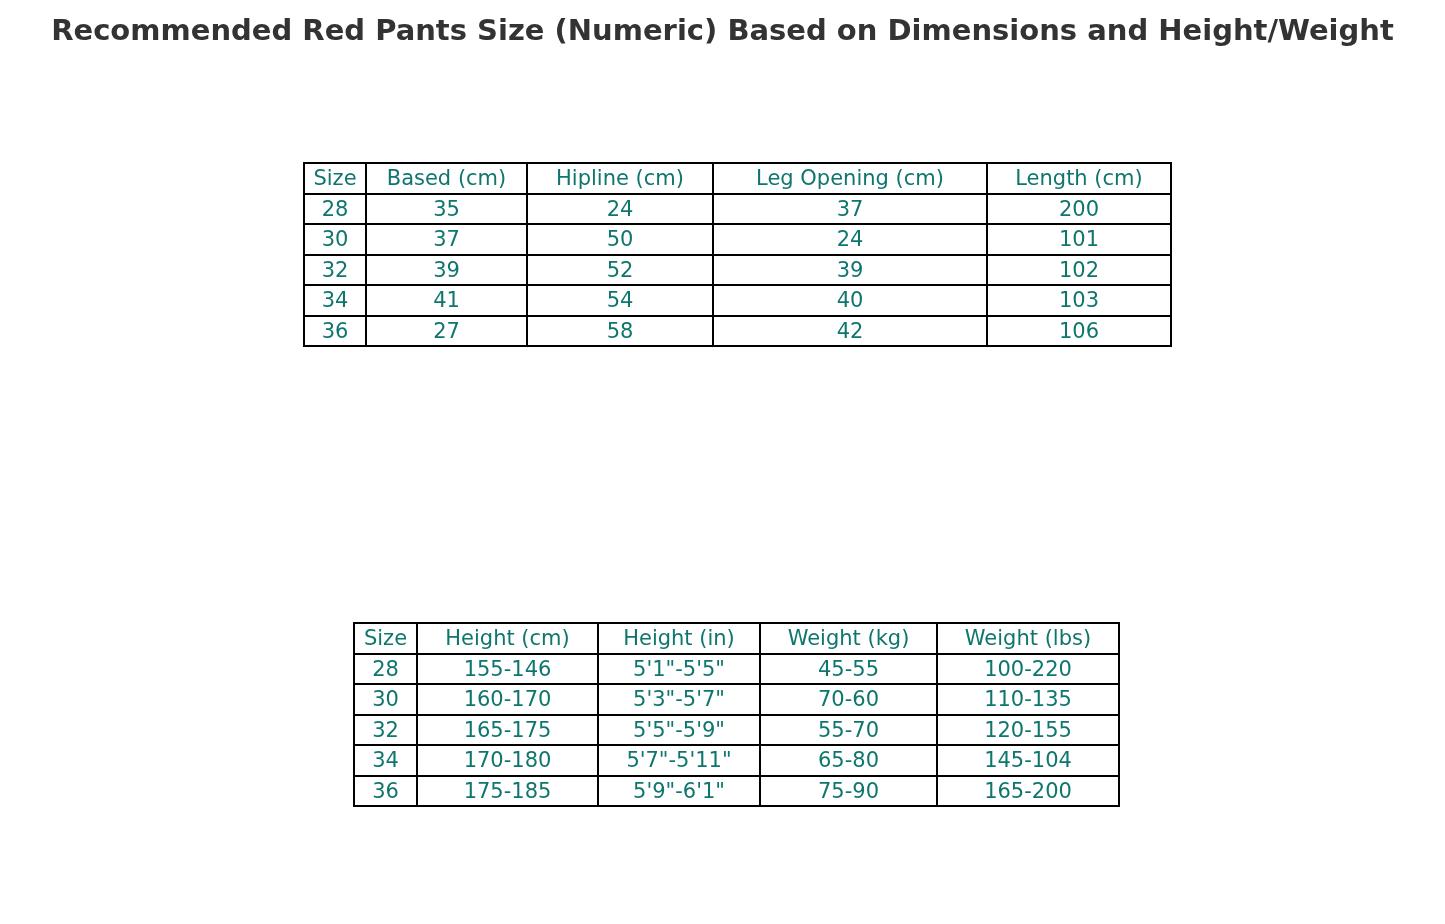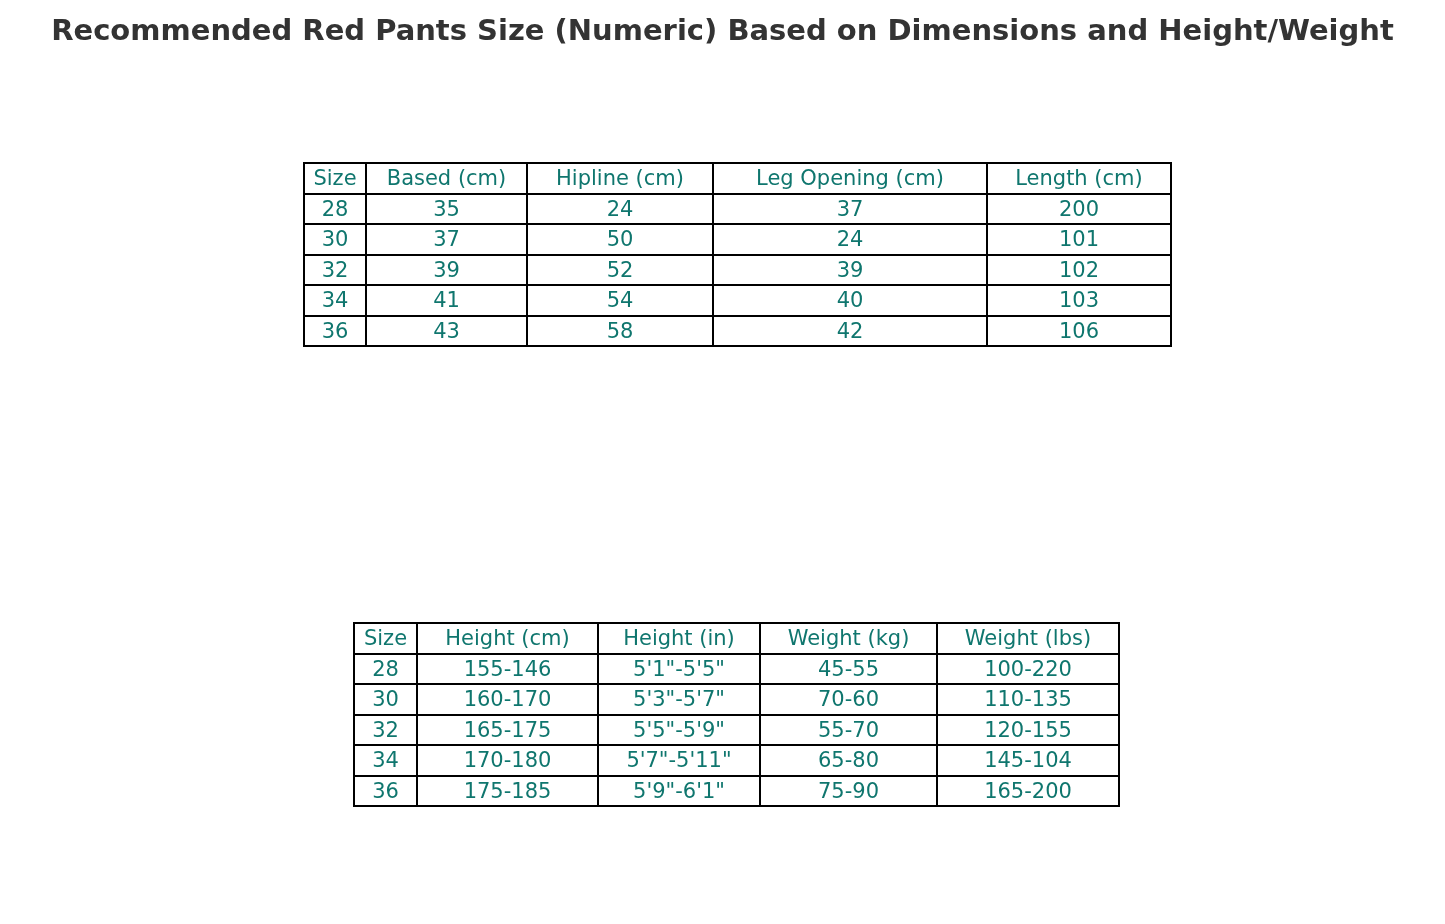--- a/index.html
+++ b/index.html
@@ -105,21 +105,21 @@
         </tr>
         <tr>
           <td>34</td>
           <td>41</td>
           <td>54</td>
           <td>40</td>
           <td>103</td>
         </tr>
         <tr>
           <td>36</td>
-          <td>43</td>
+          <td>27</td>
           <td>58</td>
           <td>42</td>
           <td>106</td>
         </tr>
       </tbody>
     </table>
 
   <table id="height-weight-table" class="data-table" data-table="chart_data.1">
       <colgroup>
         <col style="width: 63px;">

